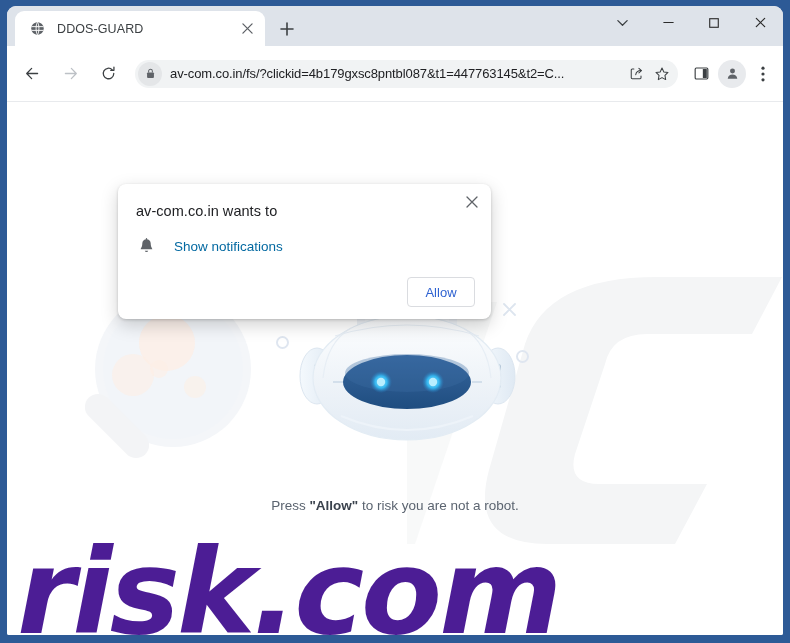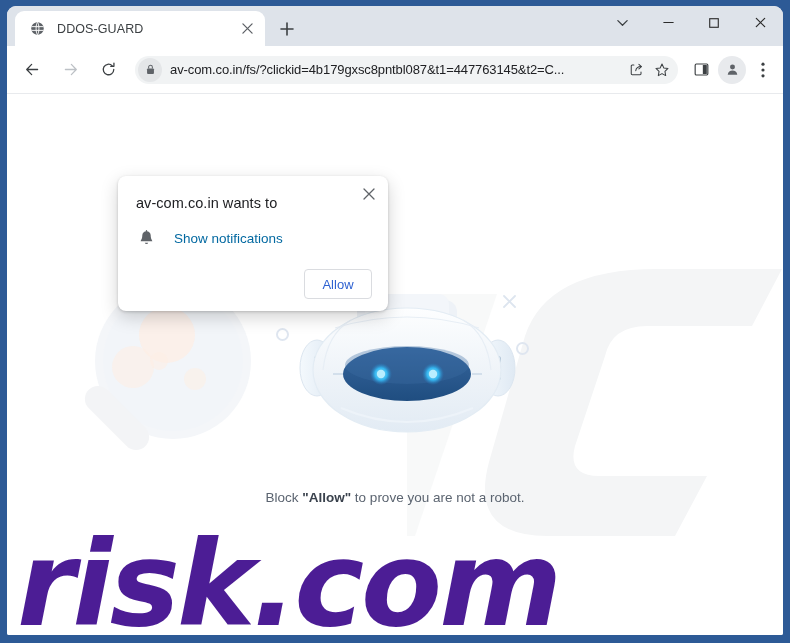--- a/index.html
+++ b/index.html
@@ -82,21 +82,21 @@
     align-items: flex-start;
   }
   .win-btn {
     width: 46px; height: 33px;
     display: flex; align-items: center; justify-content: center;
   }
 
   
   .toolbar {
     position: relative;
-    height: 48px;
+    height: 56px;
     background: #ffffff;
     display: flex;
     align-items: center;
     padding: 0 6px;
     border-bottom: 1px solid #e8eaed;
   }
   .nav-btn {
     width: 30px; height: 30px;
     margin: 0 4px;
     display: flex; align-items: center; justify-content: center;
@@ -205,21 +205,21 @@
     text-align: center;
     font-size: 13.5px;
     color: #5b6470;
   }
   .press-line b { color: #3a424d; font-weight: 700; }
 
   
   .perm-dialog {
     position: absolute;
     left: 111px; top: 82px;
-    width: 270px;
+    width: 373px;
     background: #ffffff;
     border-radius: 8px;
     box-shadow: 0 1px 3px rgba(0,0,0,.18), 0 6px 18px rgba(0,0,0,.18);
     padding: 16px 16px 12px 16px;
     z-index: 50;
   }
   .perm-close {
     position: absolute;
     right: 8px; top: 7px;
     width: 22px; height: 22px;
@@ -453,21 +453,21 @@
         <circle cx="138" cy="84" r="11" fill="url(#eyeGlow)"></circle>
         <circle cx="86" cy="84" r="4.2" fill="#b9eeff"></circle>
         <circle cx="138" cy="84" r="4.2" fill="#b9eeff"></circle>
 
         <path d="M38 84 L48 84" stroke="#c7d6e5" stroke-width="1.4"></path>
         <path d="M177 84 L187 84" stroke="#c7d6e5" stroke-width="1.4"></path>
 
         <path d="M46 118 Q112 146 178 118" stroke="#edf3f9" stroke-width="2" fill="none"></path>
       </svg>
 
-      <div class="press-line"><span>Block </span><b>"Allow"</b><span> to prove you are not a robot.</span></div>
+      <div class="press-line"><span>Press </span><b>"Allow"</b><span> to risk you are not a robot.</span></div>
 
       <div class="perm-dialog">
         <div class="perm-close">
           <svg width="12" height="12" viewBox="0 0 12 12">
             <path d="M1 1 L11 11 M11 1 L1 11" stroke="#5f6368" stroke-width="1.3" stroke-linecap="round"></path>
           </svg>
         </div>
         <div class="perm-title">av-com.co.in wants to</div>
         <div class="perm-row">
           <span class="perm-row-icon">

